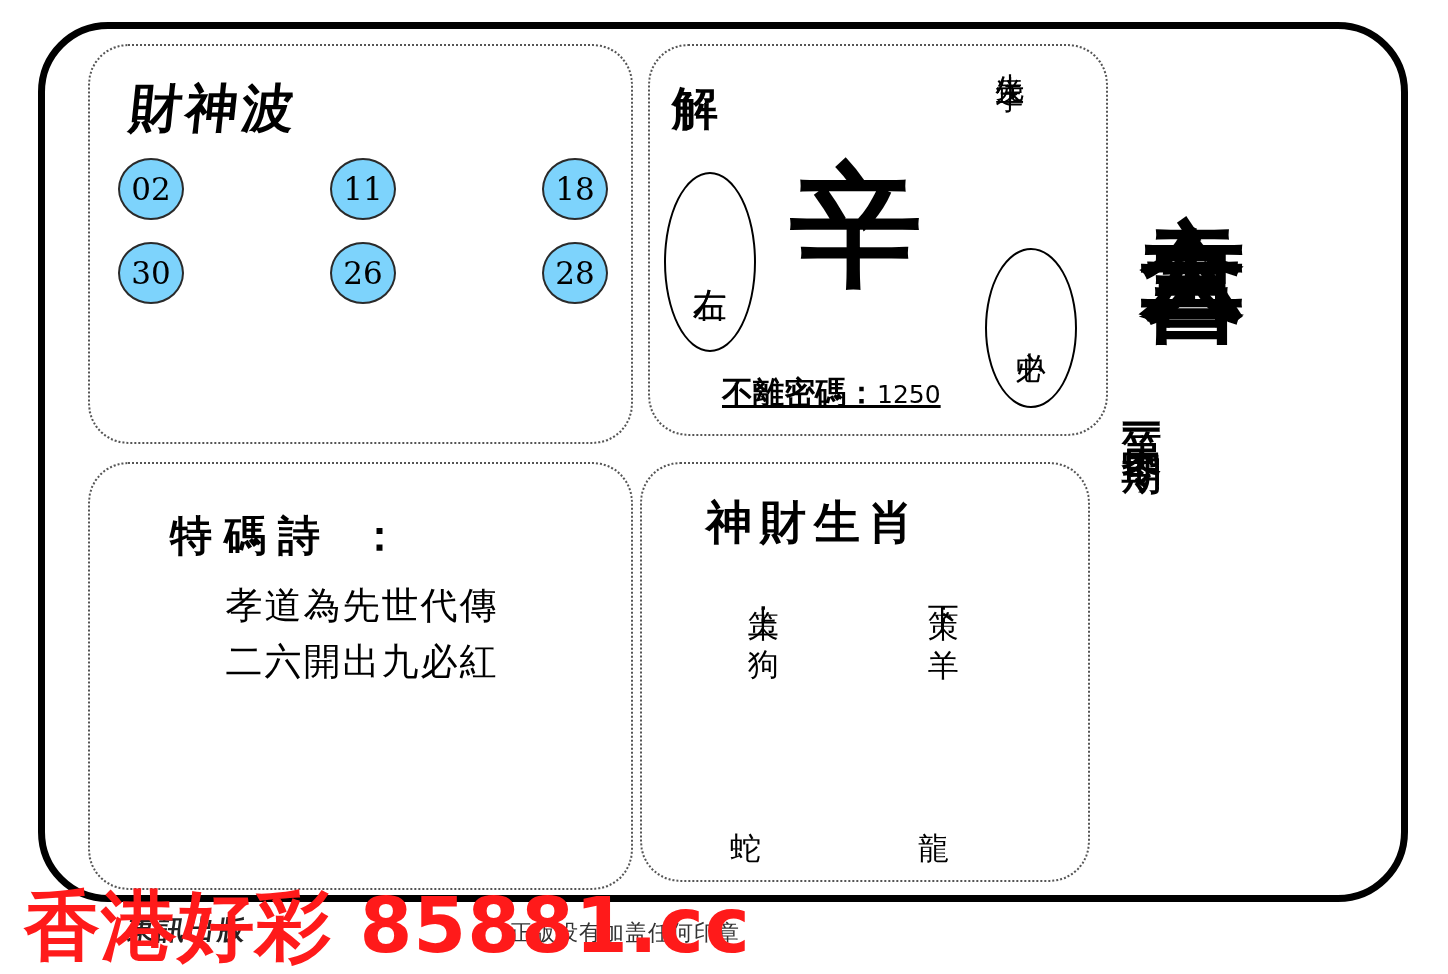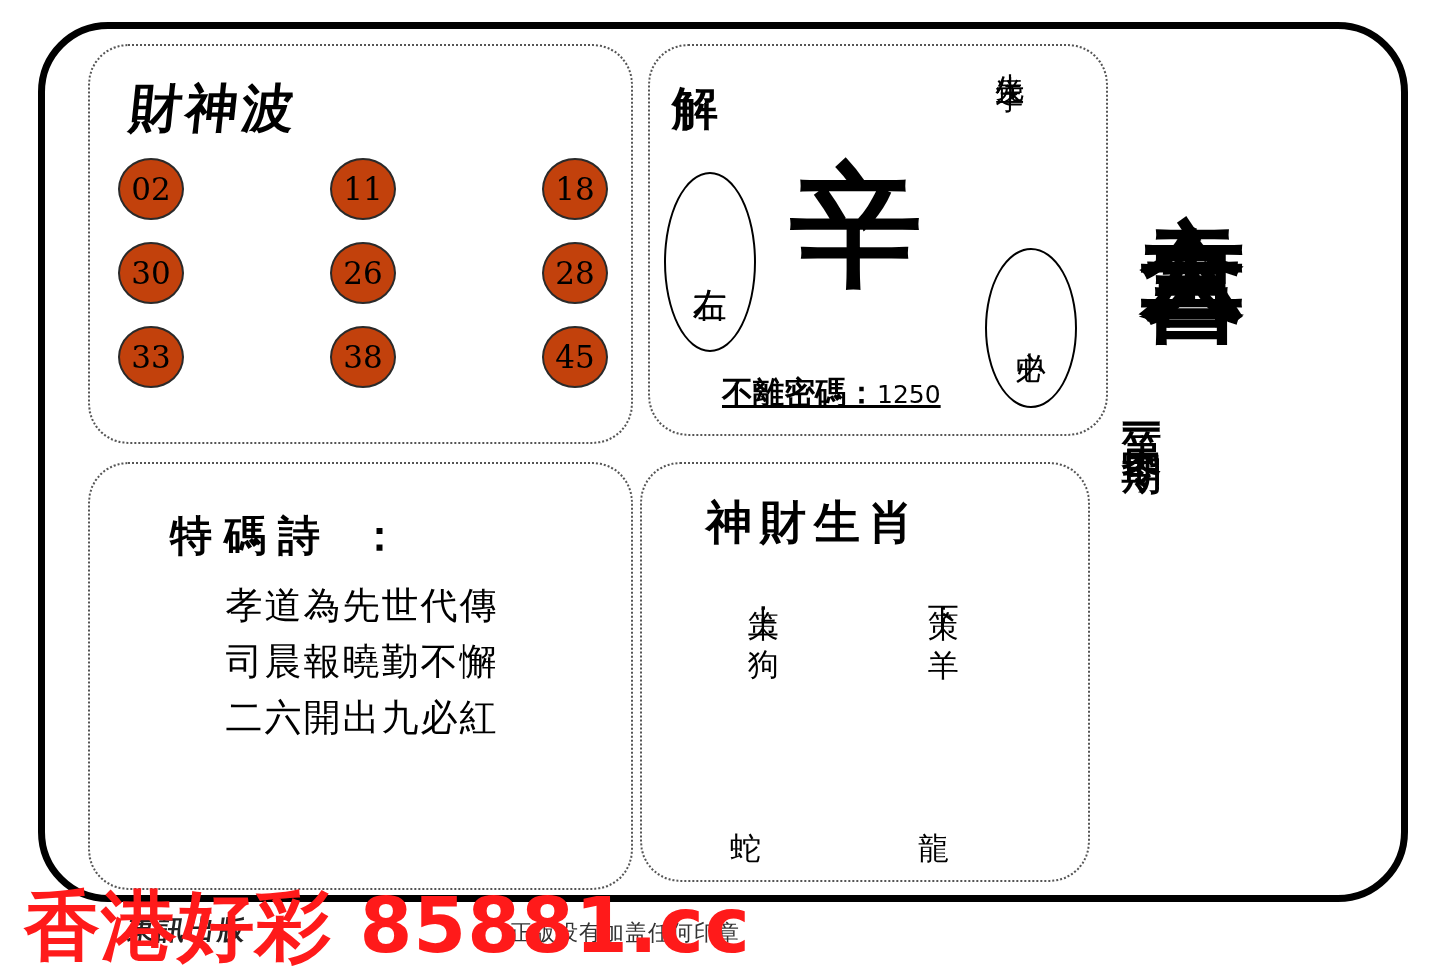--- a/index.html
+++ b/index.html
@@ -70,21 +70,21 @@
   }
   .ball-row {
     display: flex;
     justify-content: space-between;
     margin-bottom: 22px;
   }
   .ball {
     width: 66px;
     height: 62px;
     border-radius: 50%;
-    background: #c2410c;
+    background: #7dd3fc;
     border: 2px solid #2a2a2a;
     color: #000;
     font-size: 31px;
     font-family: "DejaVu Serif", serif;
     display: flex;
     align-items: center;
     justify-content: center;
     box-sizing: border-box;
   }
 
@@ -285,25 +285,20 @@
   <div class="ball-row">
     <div class="ball">02</div>
     <div class="ball">11</div>
     <div class="ball">18</div>
   </div>
   <div class="ball-row">
     <div class="ball">30</div>
     <div class="ball">26</div>
     <div class="ball">28</div>
   </div>
-  <div class="ball-row">
-    <div class="ball">33</div>
-    <div class="ball">38</div>
-    <div class="ball">45</div>
-  </div>
 </div>
 
 <div class="panel panel-jie"></div>
 <div class="panel-title title-jie">解</div>
 
 <div class="ellipse-lr">
   <span style="writing-mode:vertical-rl;text-orientation:upright;">左右</span>
 </div>
 
 <div class="big-char">辛</div>
@@ -315,21 +310,20 @@
 </div>
 
 <div class="code-line">
   <span>不離密碼：</span><span class="code-num">1250</span>
 </div>
 
 <div class="panel panel-poem"></div>
 <div class="poem-title">特碼詩 ：</div>
 <div class="poem-lines">
   <div class="poem-line">孝道為先世代傳</div>
-  <div class="poem-line">司晨報曉勤不懈</div>
   <div class="poem-line">二六開出九必紅</div>
 </div>
 
 <div class="panel panel-zodiac"></div>
 <div class="zodiac-title">神財生肖</div>
 <div class="zodiac-col zodiac-col-left">上策：狗</div>
 <div class="zodiac-col zodiac-col-right">下策：羊</div>
 <div class="zodiac-extra zodiac-extra-left">蛇</div>
 <div class="zodiac-extra zodiac-extra-right">龍</div>
 

